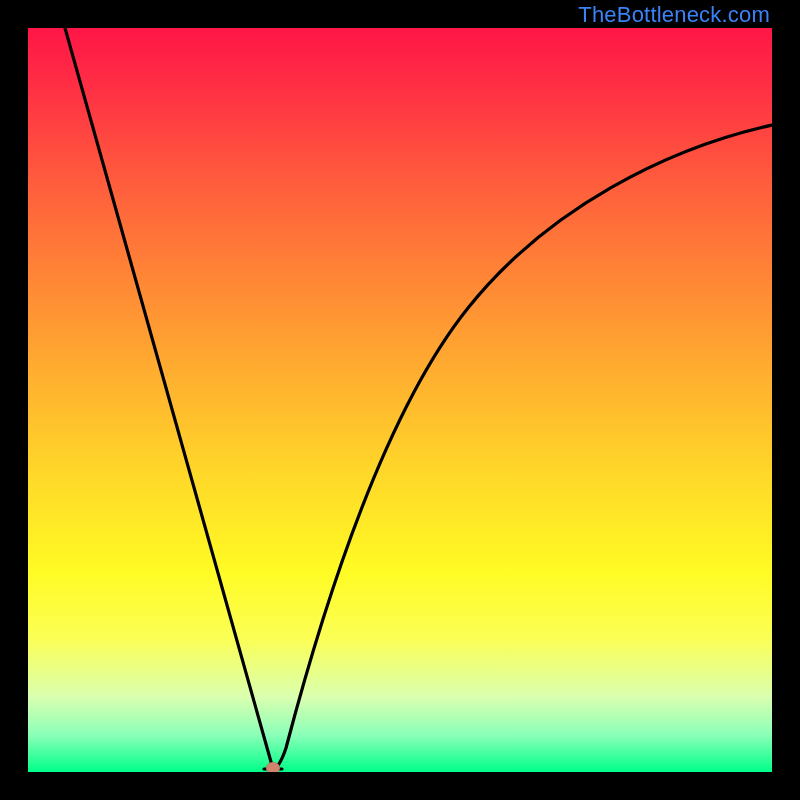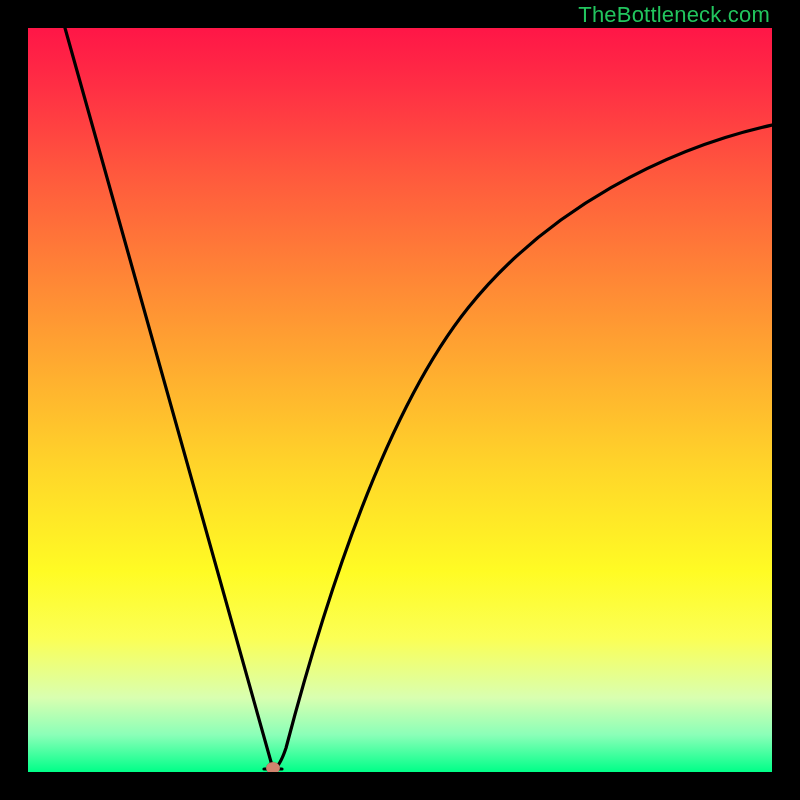--- a/index.html
+++ b/index.html
@@ -63,21 +63,21 @@
   }
   .marker {
     fill: #d0846e;
     stroke: rgba(0,0,0,0.2);
     stroke-width: 0.5;
   }
   .watermark {
     position: absolute;
     top: 2px;
     right: 30px;
-    color: #22c55e;
+    color: #3b82f6;
     font-size: 22px;
     font-weight: 400;
     letter-spacing: 0.2px;
     user-select: none;
   }
 </style>
 </head>
 <body>
 
 <div class="frame">

